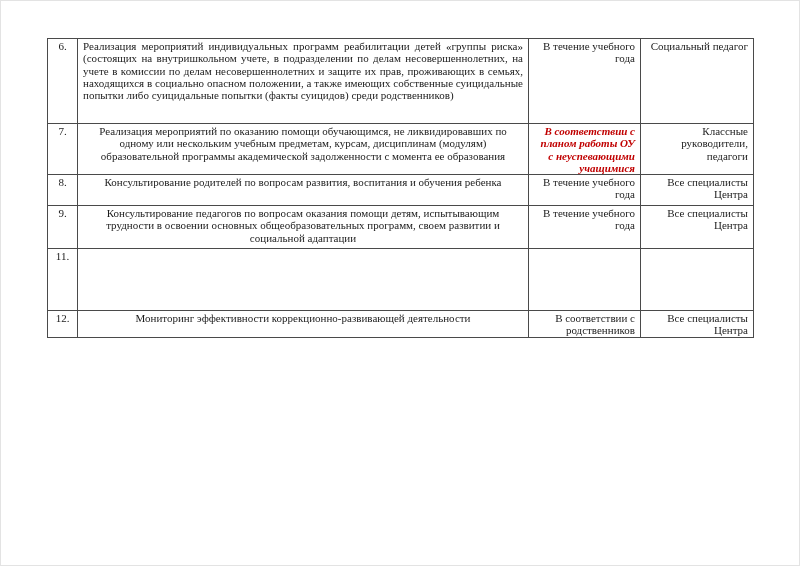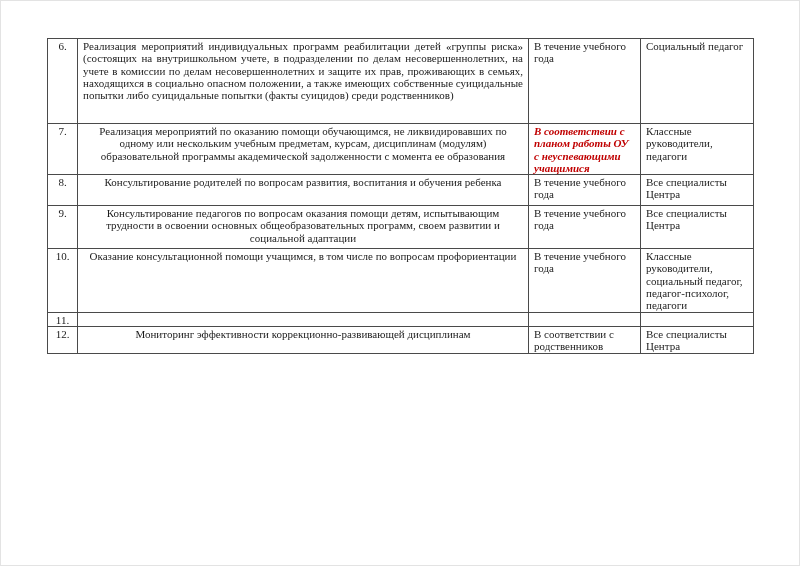--- a/index.html
+++ b/index.html
@@ -39,21 +39,21 @@
     padding: 1px 2px 0 2px;
   }
   td.c-act {
     text-align: center;
   }
   td.c-act.justify {
     text-align: justify;
     margin-top: 17px;
   }
   td.c-time, td.c-resp {
-    text-align: left;
+    text-align: right;
   }
   .red-italic {
     color: #C00000;
     font-style: italic;
     font-weight: bold;
   }
   
   tbody tr:nth-child(1) { height: 85px; }
   tbody tr:nth-child(2) { height: 47px; }
   tbody tr:nth-child(3) { height: 31px; }
@@ -96,36 +96,30 @@
     <td class="c-resp">Все специалисты Центра</td>
   </tr>
 
   <tr>
     <td class="c-num">9.</td>
     <td class="c-act">Консультирование педагогов по вопросам оказания помощи детям, испытывающим трудности в освоении основных общеобразовательных программ, своем развитии и социальной адаптации</td>
     <td class="c-time">В течение учебного года</td>
     <td class="c-resp">Все специалисты Центра</td>
   </tr>
 
-  <tr>
-    <td class="c-num">10.</td>
-    <td class="c-act">Оказание консультационной помощи учащимся, в том числе по вопросам профориентации</td>
-    <td class="c-time">В течение учебного года</td>
-    <td class="c-resp">Классные руководители, социальный педагог, педагог-психолог, педагоги</td>
-  </tr>
 
   <tr>
     <td class="c-num">11.</td>
     <td class="c-act"></td>
     <td class="c-time"></td>
     <td class="c-resp"></td>
   </tr>
 
   <tr>
     <td class="c-num">12.</td>
-    <td class="c-act">Мониторинг эффективности коррекционно-развивающей дисциплинам</td>
+    <td class="c-act">Мониторинг эффективности коррекционно-развивающей деятельности</td>
     <td class="c-time">В соответствии с родственников</td>
     <td class="c-resp">Все специалисты Центра</td>
   </tr>
 
 </tbody>
   </table>
 </div>
 
 </body></html>

